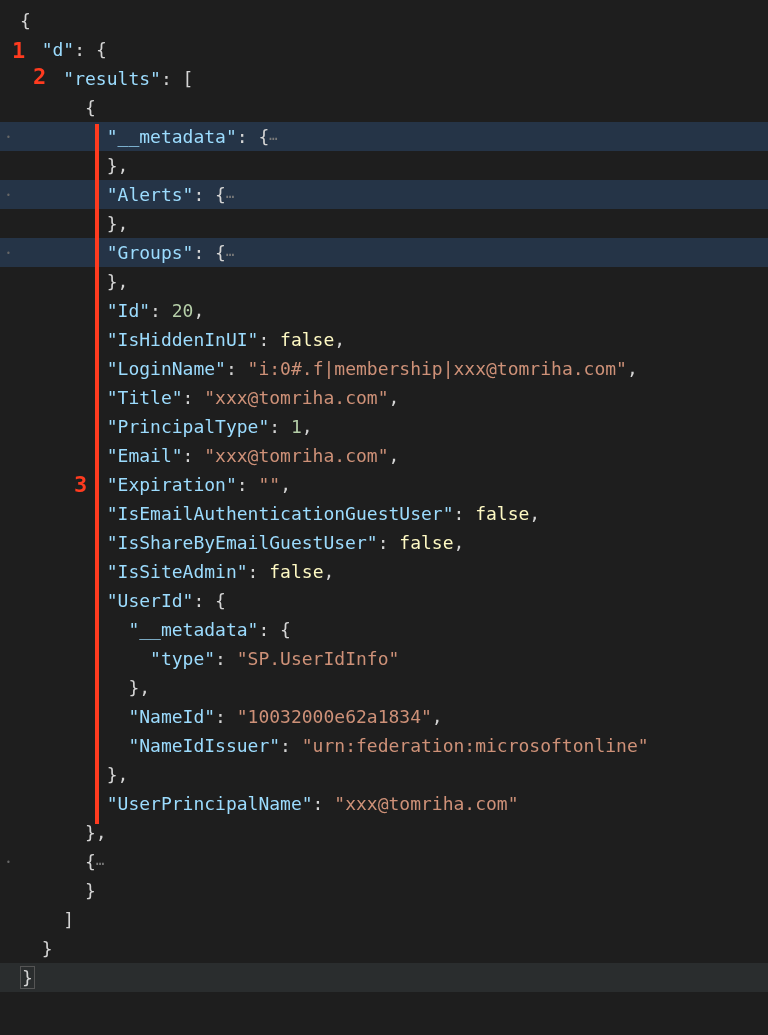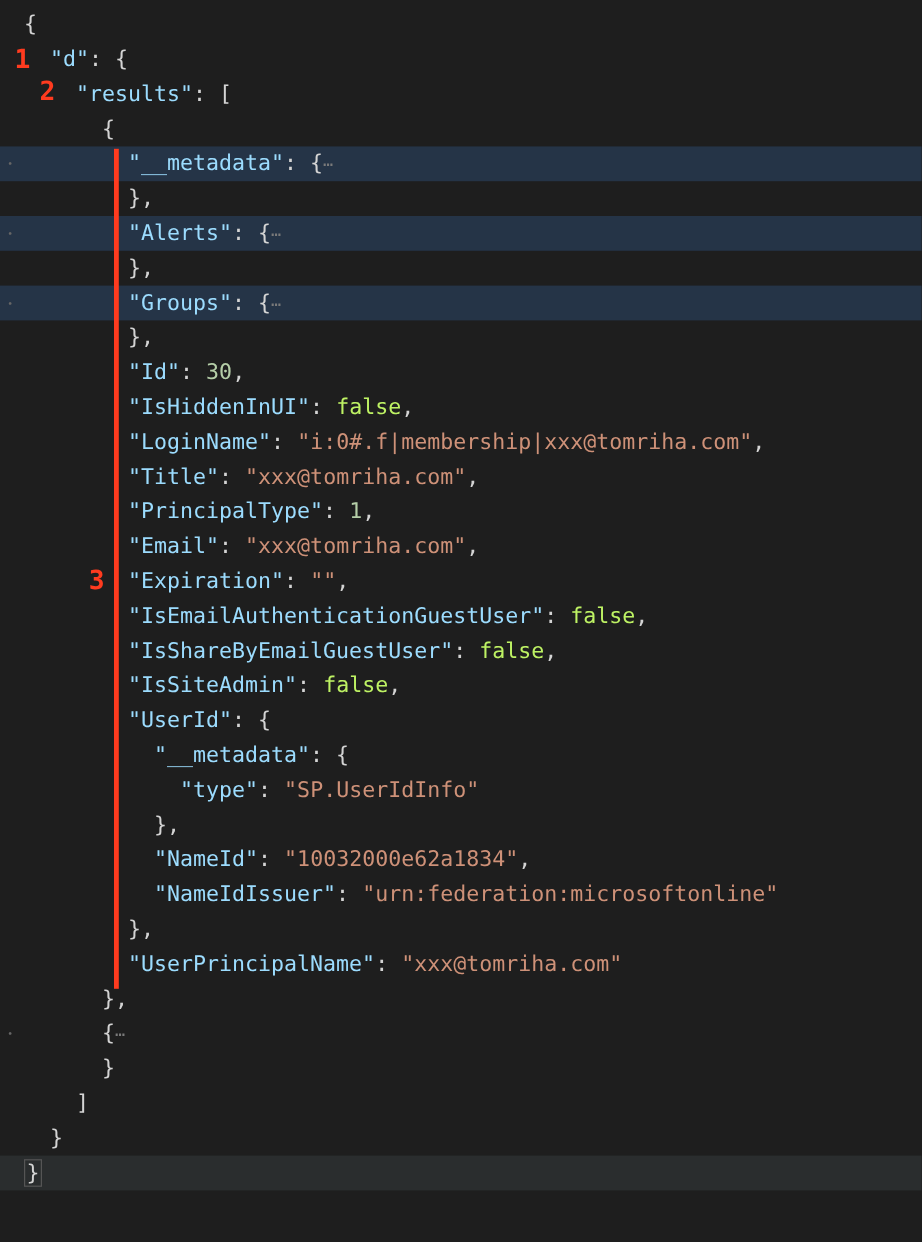--- a/index.html
+++ b/index.html
@@ -33,21 +33,21 @@
     position: absolute;
     left: 6px;
     top: 50%;
     transform: translateY(-50%);
     font-size: 8px;
     color: #666;
   }
   .key { color: #9cdcfe; }
   .str { color: #ce9178; }
   .num { color: #b5cea8; }
-  .bool { color: #bef264; }
+  .bool { color: #fef9c3; }
   .punct { color: #d4d4d4; }
   .fold-ellipsis { color: #7a7a7a; font-size: 14px; letter-spacing: -1px; }
 
   .annot {
     position: absolute;
     color: #ff3b1f;
     font-weight: 700;
     z-index: 5;
     pointer-events: none;
   }
@@ -89,21 +89,21 @@
   <div class="line"><span class="ws">        </span><span class="punct">},</span></div>
 
   <div class="line hl"><span class="dot">•</span><span class="ws">        </span><span class="key">"Alerts"</span><span class="punct">: {</span><span class="fold-ellipsis">⋯</span></div>
 
   <div class="line"><span class="ws">        </span><span class="punct">},</span></div>
 
   <div class="line hl"><span class="dot">•</span><span class="ws">        </span><span class="key">"Groups"</span><span class="punct">: {</span><span class="fold-ellipsis">⋯</span></div>
 
   <div class="line"><span class="ws">        </span><span class="punct">},</span></div>
 
-  <div class="line"><span class="ws">        </span><span class="key">"Id"</span><span class="punct">: </span><span class="num">30</span><span class="punct">,</span></div>
+  <div class="line"><span class="ws">        </span><span class="key">"Id"</span><span class="punct">: </span><span class="num">20</span><span class="punct">,</span></div>
 
   <div class="line"><span class="ws">        </span><span class="key">"IsHiddenInUI"</span><span class="punct">: </span><span class="bool">false</span><span class="punct">,</span></div>
 
   <div class="line"><span class="ws">        </span><span class="key">"LoginName"</span><span class="punct">: </span><span class="str">"i:0#.f|membership|xxx@tomriha.com"</span><span class="punct">,</span></div>
 
   <div class="line"><span class="ws">        </span><span class="key">"Title"</span><span class="punct">: </span><span class="str">"xxx@tomriha.com"</span><span class="punct">,</span></div>
 
   <div class="line"><span class="ws">        </span><span class="key">"PrincipalType"</span><span class="punct">: </span><span class="num">1</span><span class="punct">,</span></div>
 
   <div class="line"><span class="ws">        </span><span class="key">"Email"</span><span class="punct">: </span><span class="str">"xxx@tomriha.com"</span><span class="punct">,</span></div>

